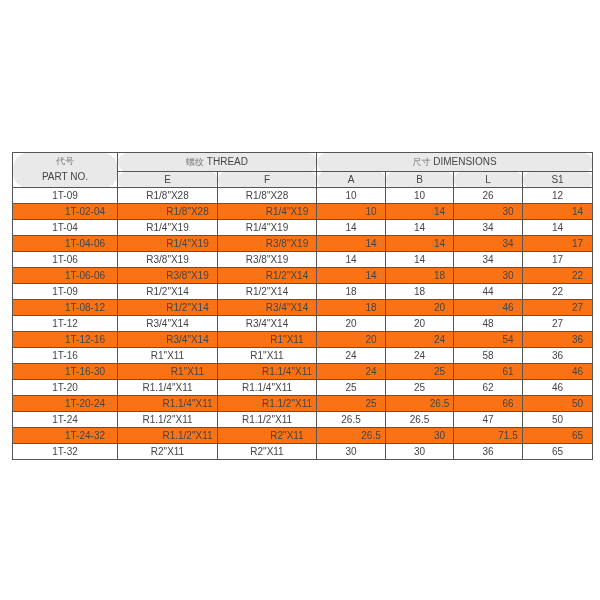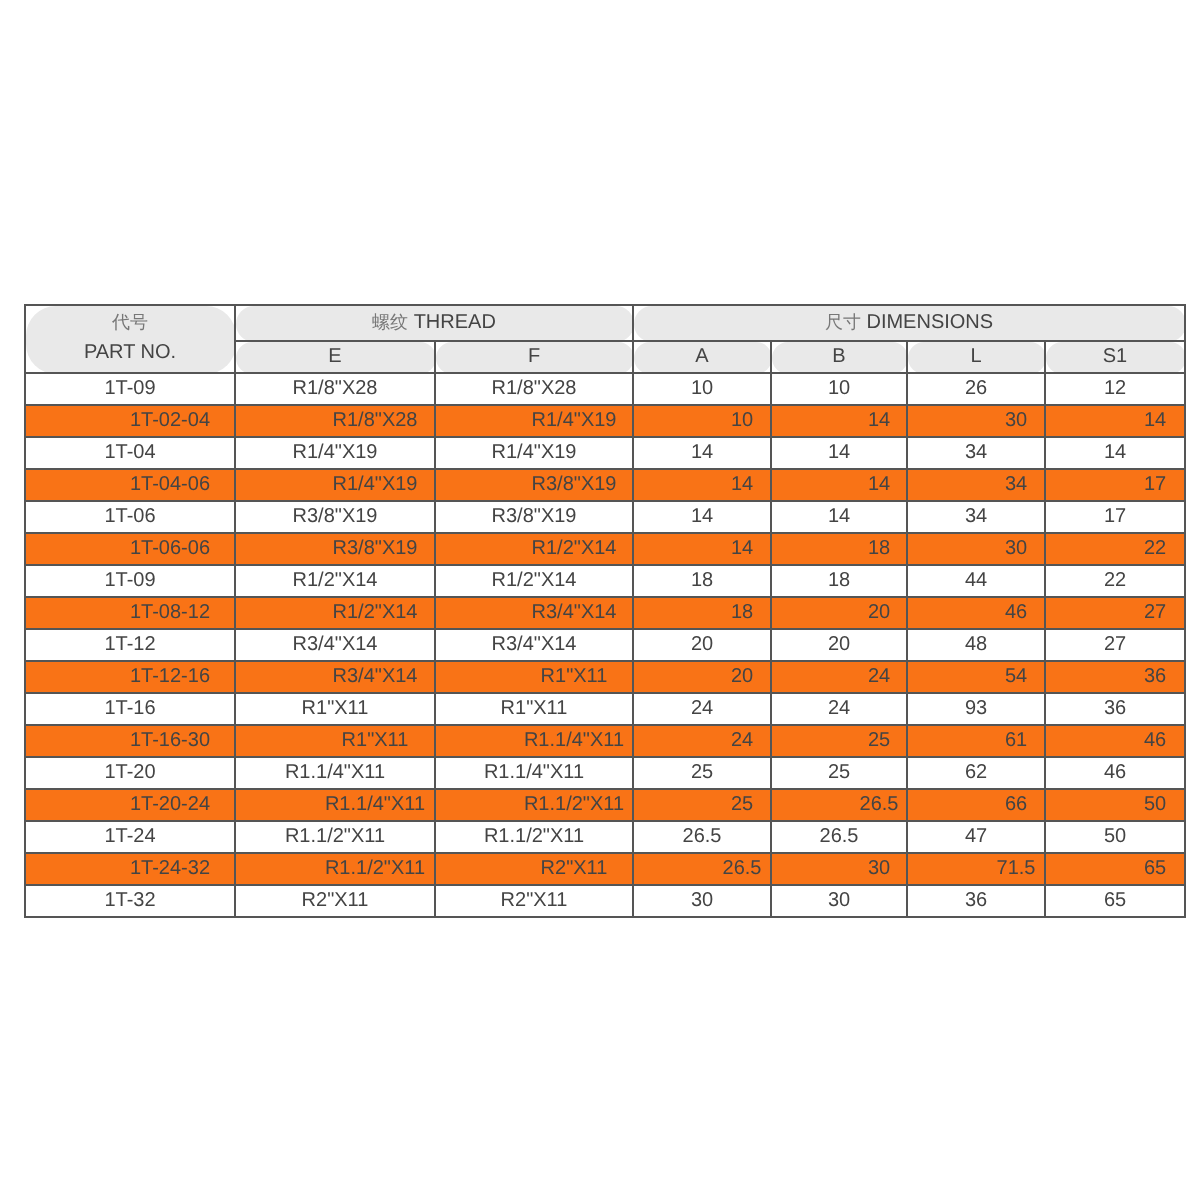--- a/index.html
+++ b/index.html
@@ -150,21 +150,21 @@
         <td>24</td>
         <td>54</td>
         <td>36</td>
       </tr>
       <tr class="odd">
         <td>1T-16</td>
         <td>R1"X11</td>
         <td>R1"X11</td>
         <td>24</td>
         <td>24</td>
-        <td>93</td>
+        <td>58</td>
         <td>36</td>
       </tr>
       <tr class="even">
         <td>1T-16-30</td>
         <td>R1"X11</td>
         <td>R1.1/4"X11</td>
         <td>24</td>
         <td>25</td>
         <td>61</td>
         <td>46</td>

